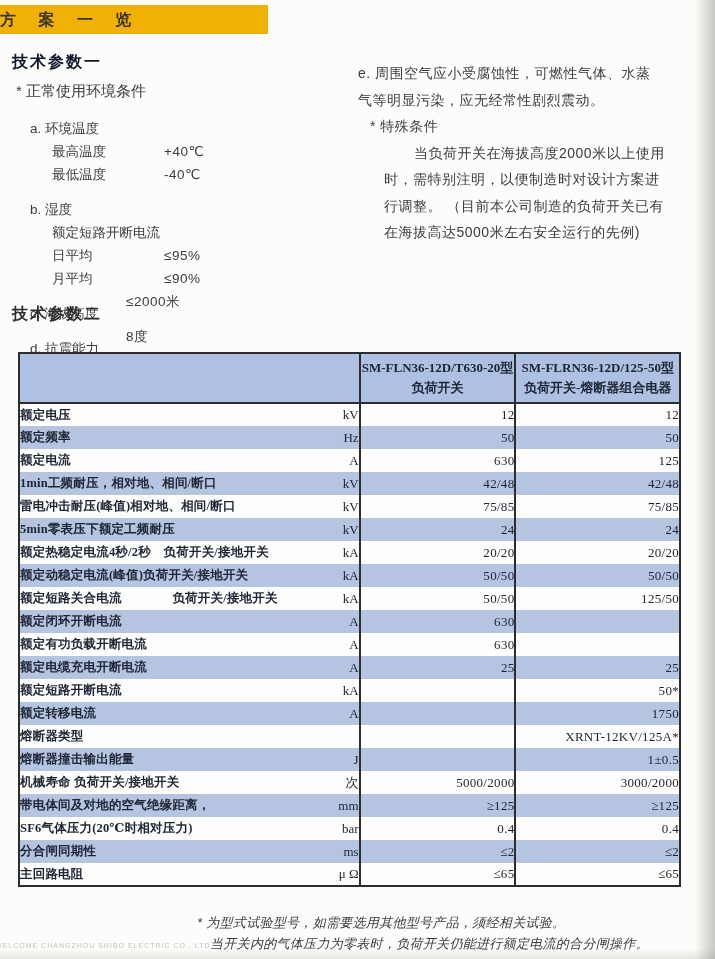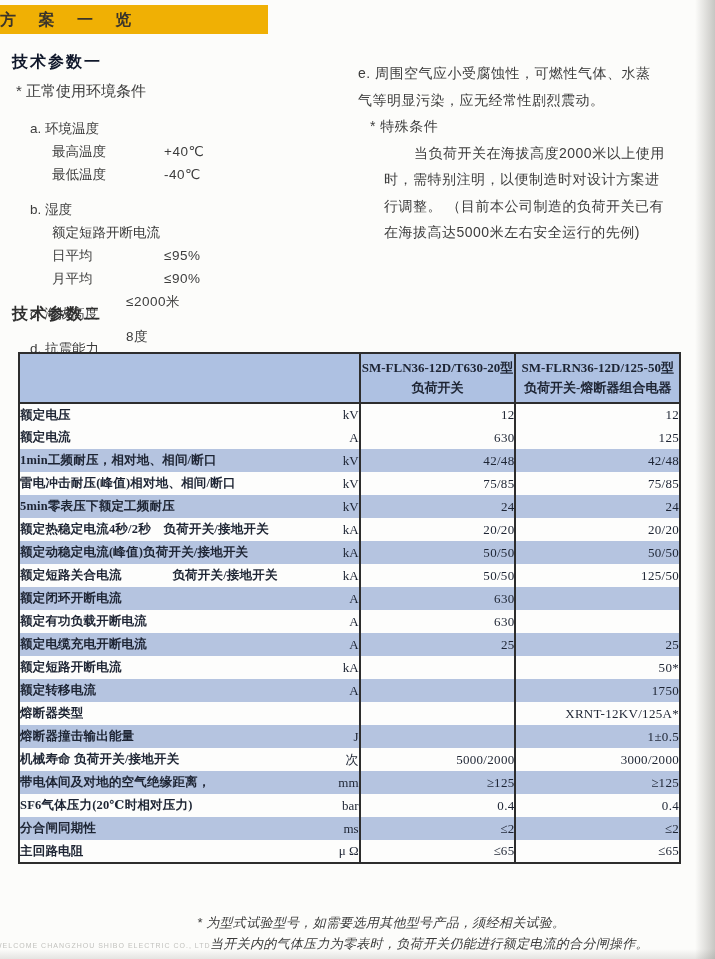--- a/index.html
+++ b/index.html
@@ -191,20 +191,26 @@
         </th>
       </tr>
     </thead>
     <tbody id="spec-body">
         <tr class="white">
           <td class="name">额定电压</td>
           <td class="unit">kV</td>
           <td class="val vline">12</td>
           <td class="val vline">12</td>
         </tr>
+        <tr class="blue">
+          <td class="name">额定频率</td>
+          <td class="unit">Hz</td>
+          <td class="val vline">50</td>
+          <td class="val vline">50</td>
+        </tr>
         <tr class="white">
           <td class="name">额定电流</td>
           <td class="unit">A</td>
           <td class="val vline">630</td>
           <td class="val vline">125</td>
         </tr>
         <tr class="blue">
           <td class="name">1min工频耐压，相对地、相间/断口</td>
           <td class="unit">kV</td>
           <td class="val vline">42/48</td>

